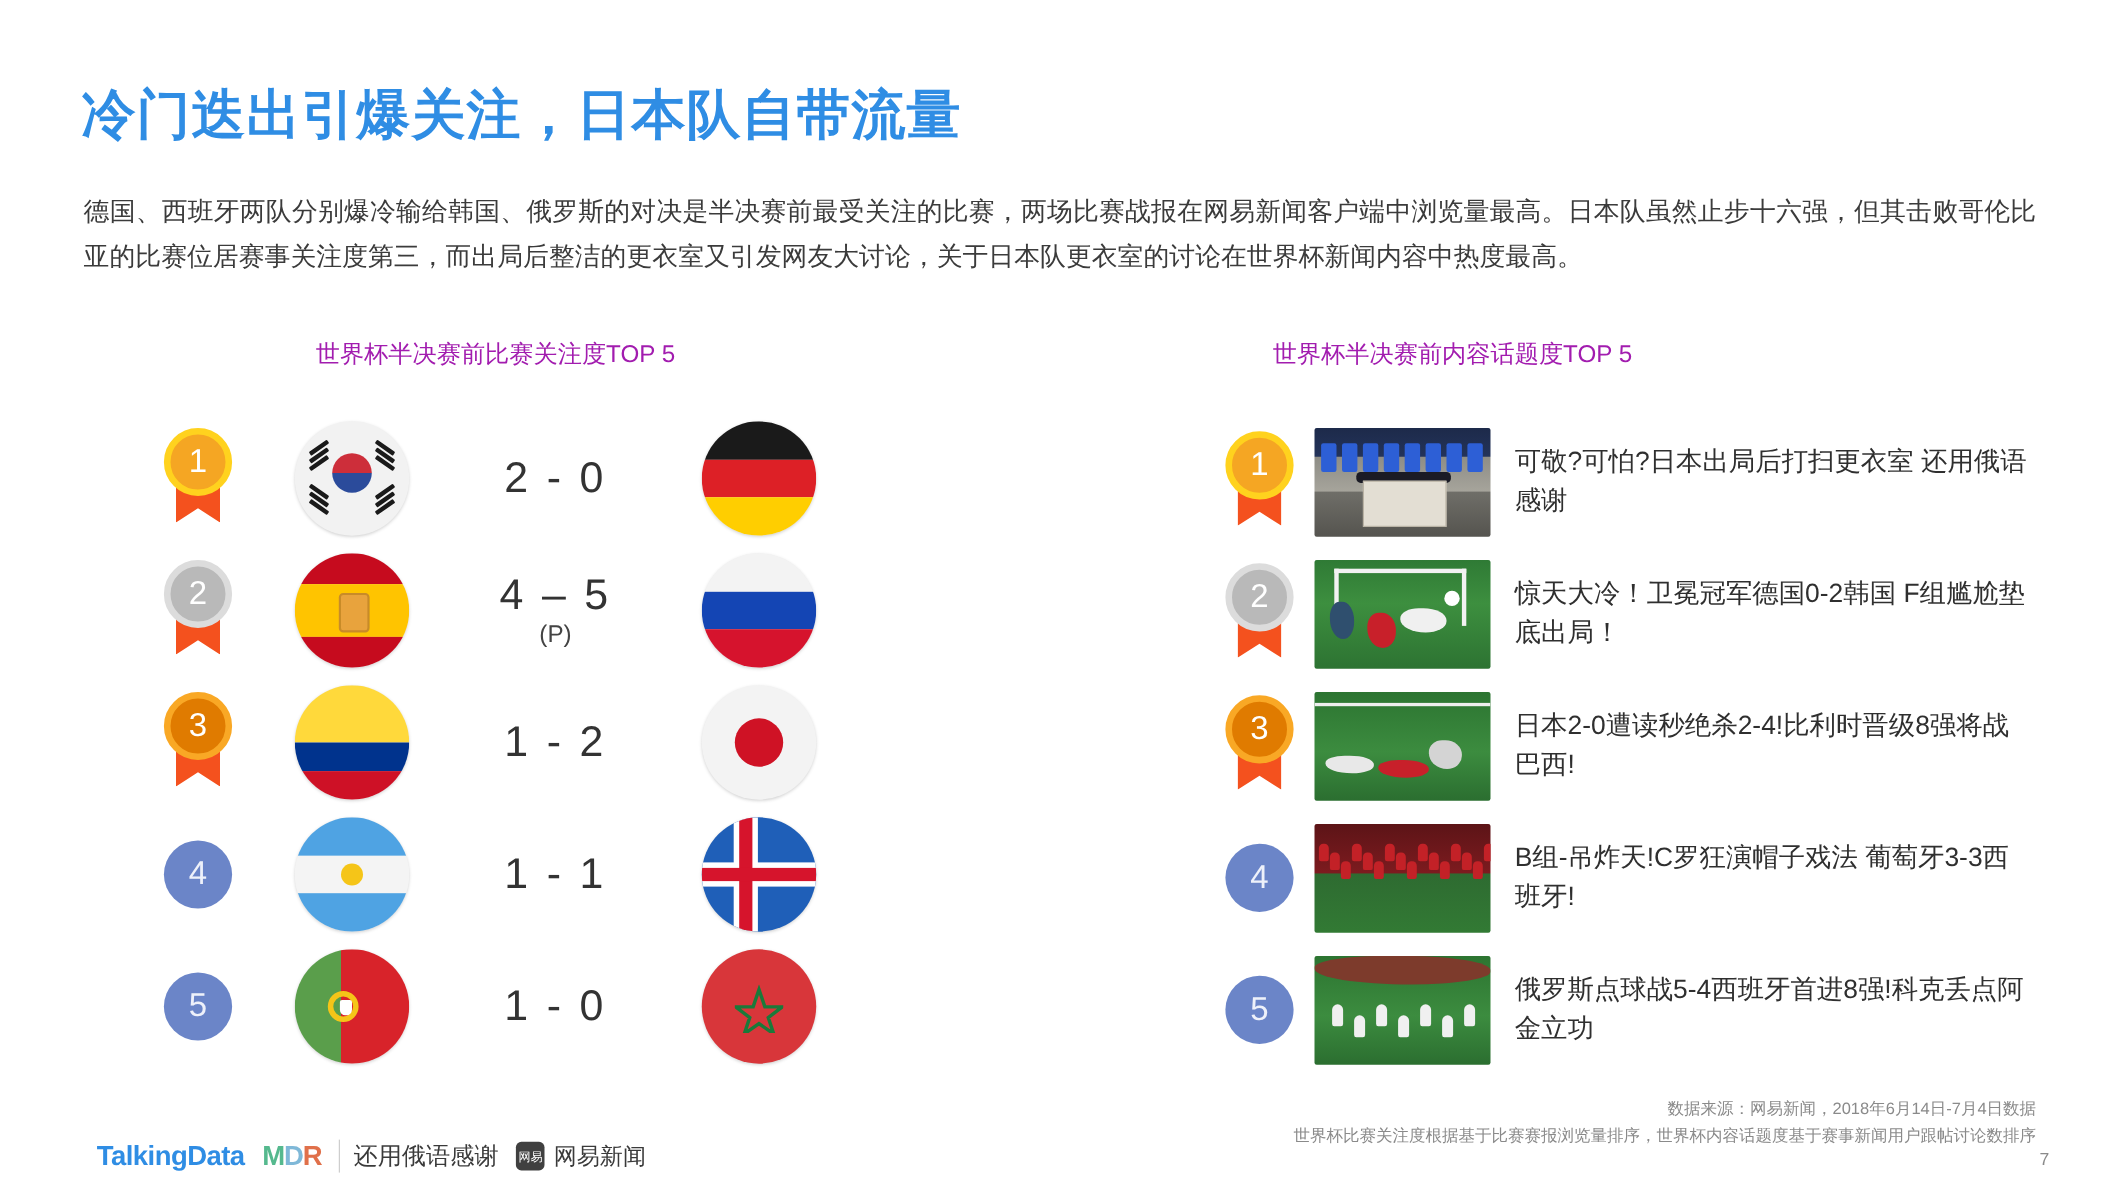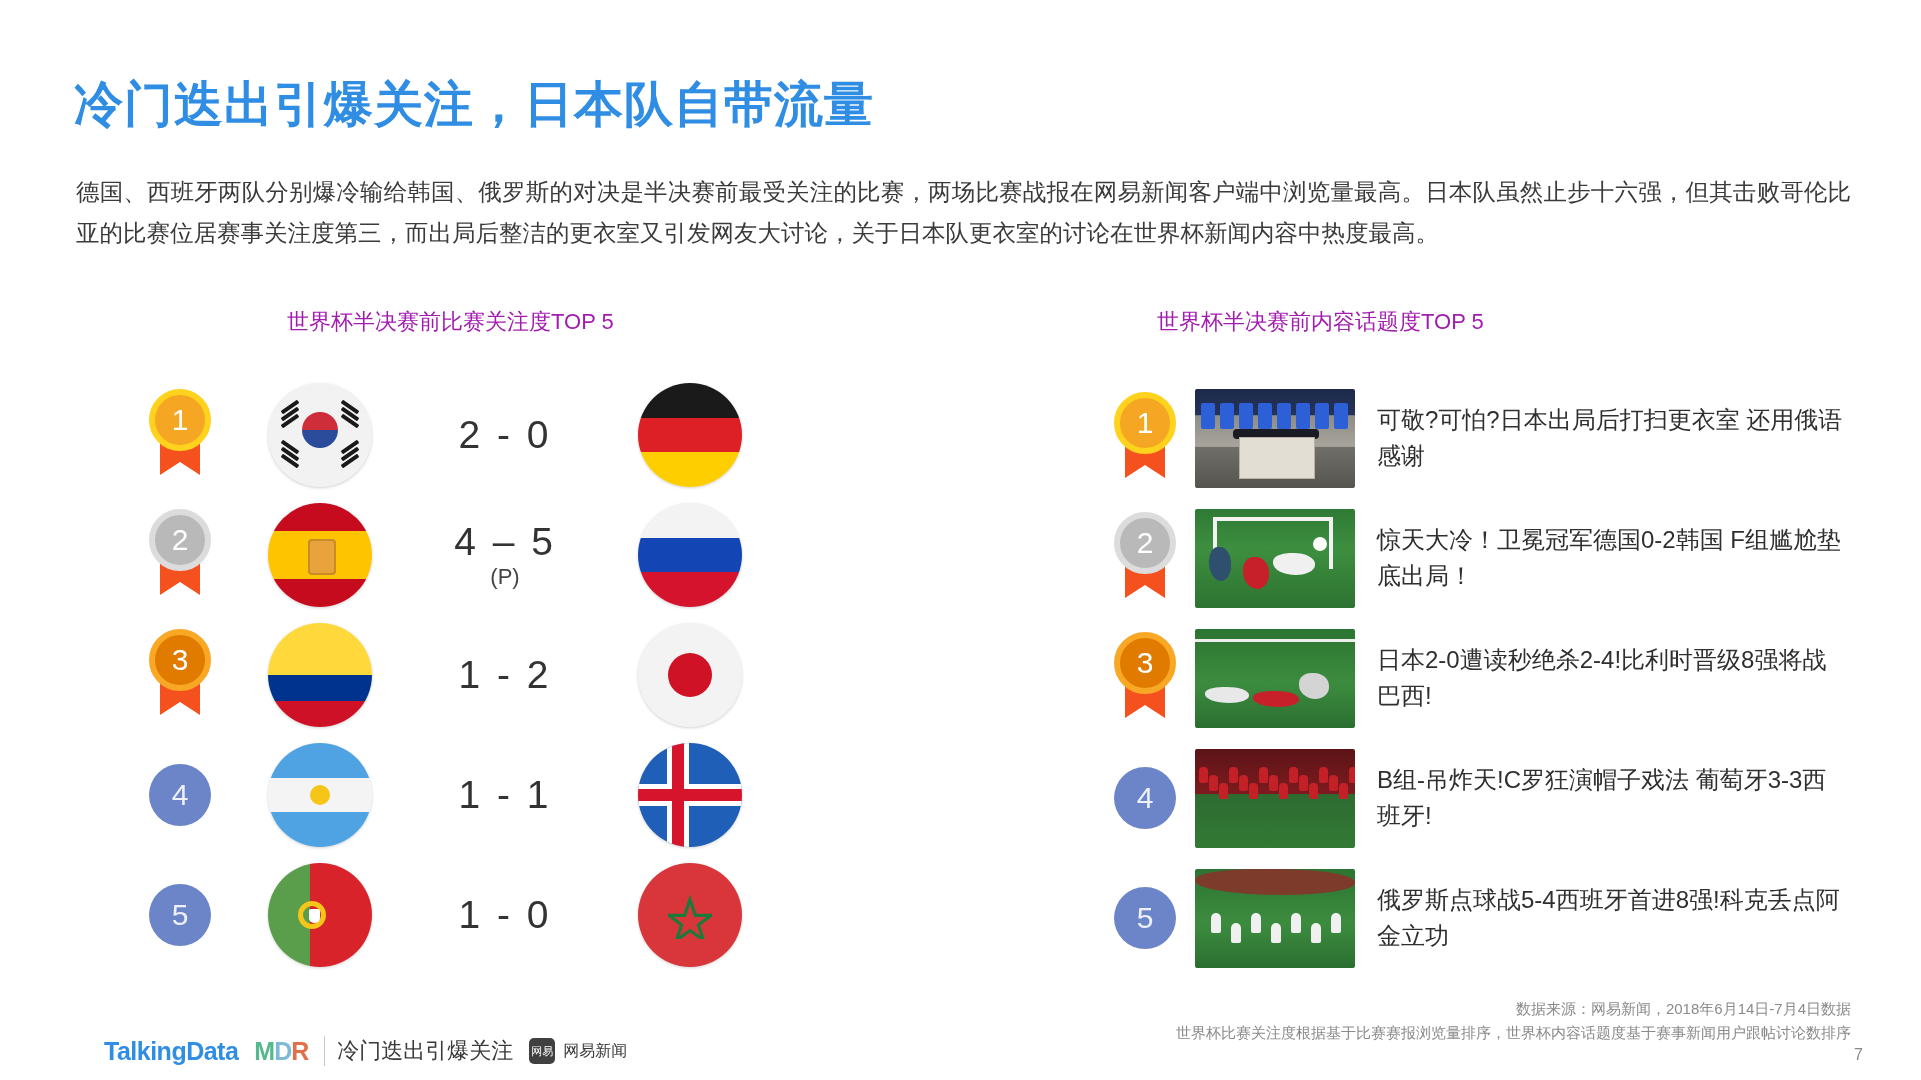--- a/index.html
+++ b/index.html
@@ -143,30 +143,30 @@
   .th-cele{background:linear-gradient(180deg,#2c7431 0%,#3c8c3f 55%,#2b6e30 100%);}
   .th-cele .pl{position:absolute;width:10px;height:20px;background:#f0f0f0;border-radius:5px 5px 2px 2px;}
 
   
   .src{
     position:absolute;right:70px;top:997px;text-align:right;
     font-size:15px;line-height:24px;color:#8a8a8a;
   }
   .src .l2{display:block;margin-left:44px;}
   .pagenum{position:absolute;right:58px;top:1046px;font-size:16px;color:#8a8a8a;}
-  .logos{position:absolute;left:104px;top:1036px;display:flex;align-items:center;gap:16px;}
+  .logos{position:absolute;left:88px;top:1036px;display:flex;align-items:center;gap:16px;}
   .logo-td{font-size:25px;font-weight:bold;color:#2f8de4;letter-spacing:-.5px;}
   .logo-mdr{font-size:25px;font-weight:bold;letter-spacing:-1px;}
   .logo-mdr .m{color:#55b98e;}
   .logo-mdr .d{color:#7fb8d8;}
   .logo-mdr .r{color:#e0704a;}
   .logo-mtdp{font-size:22px;color:#3a3a3a;border-left:1px solid #c9c9c9;padding-left:12px;}
   .logo-ny{display:flex;align-items:center;gap:8px;}
   .logo-ny .box{width:26px;height:26px;background:#404040;border-radius:5px;display:flex;align-items:center;justify-content:center;color:#fff;font-size:11px;}
-  .logo-ny .txt{font-size:16px;color:#3a3a3a;}
+  .logo-ny .txt{font-size:21px;color:#3a3a3a;}
 </style>
 </head>
 <body>
 
 <div class="page">
 
   <div class="title">冷门迭出引爆关注，日本队自带流量</div>
   <div class="intro">德国、西班牙两队分别爆冷输给韩国、俄罗斯的对决是半决赛前最受关注的比赛，两场比赛战报在网易新闻客户端中浏览量最高。日本队虽然止步十六强，但其击败哥伦比亚的比赛位居赛事关注度第三，而出局后整洁的更衣室又引发网友大讨论，关于日本队更衣室的讨论在世界杯新闻内容中热度最高。</div>
 
   <div class="sec-head" id="head-left">世界杯半决赛前比赛关注度TOP 5</div>
@@ -427,20 +427,20 @@
 
   <div class="src">
     <span class="l1">数据来源：网易新闻，2018年6月14日-7月4日数据</span>
     <span class="l2">世界杯比赛关注度根据基于比赛赛报浏览量排序，世界杯内容话题度基于赛事新闻用户跟帖讨论数排序</span>
   </div>
   <div class="pagenum">7</div>
 
   <div class="logos">
     <span class="logo-td">TalkingData</span>
     <span class="logo-mdr"><span class="m">M</span><span class="d">D</span><span class="r">R</span></span>
-    <span class="logo-mtdp">冷门迭出引爆关注</span>
+    <span class="logo-mtdp">还用俄语感谢</span>
     <span class="logo-ny">
       <span class="box">网易</span>
       <span class="txt">网易新闻</span>
     </span>
   </div>
 
 </div>
 
 </body></html>

